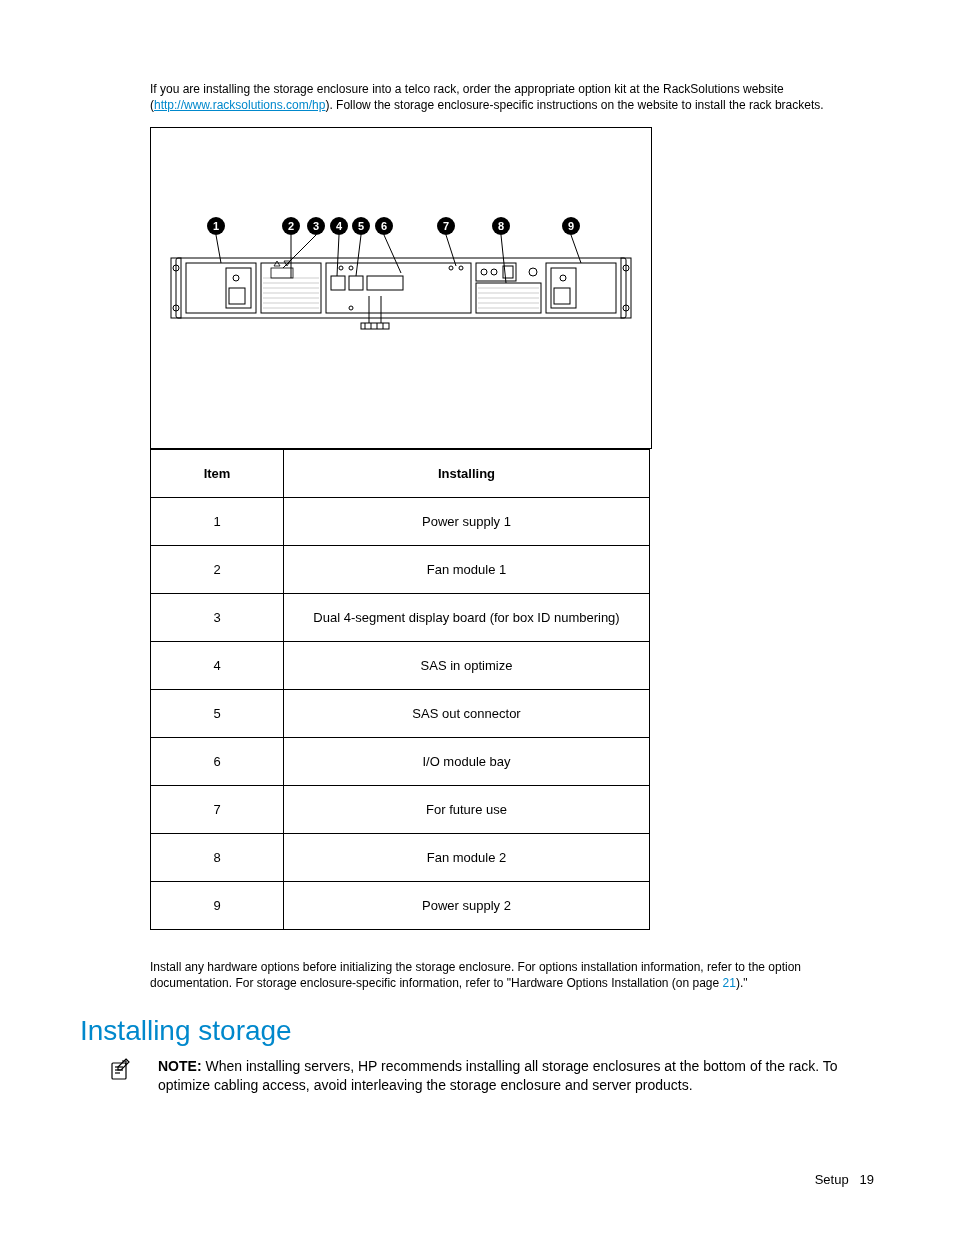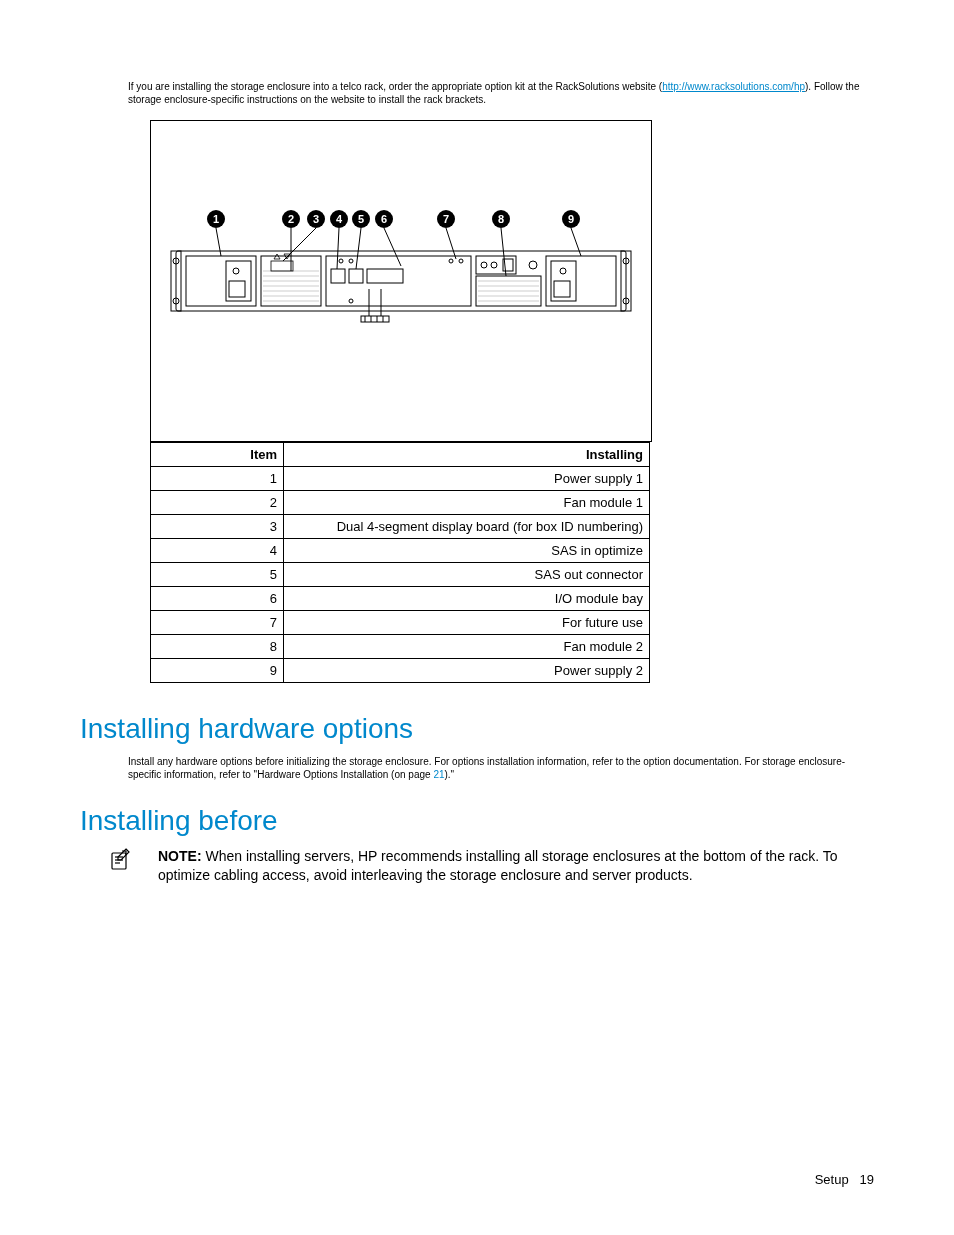--- a/index.html
+++ b/index.html
@@ -10,22 +10,22 @@
     color: #000;
     width: 954px;
   }
   .page {
     padding: 70px 80px 40px 80px;
     box-sizing: border-box;
     min-height: 1235px;
     position: relative;
   }
   .body-text {
-    margin-left: 48px;
-    font-size: 10px;
+    margin-left: 70px;
+    font-size: 12px;
     line-height: 1.3;
     margin-bottom: 14px;
   }
   a.link {
     color: #0088cc;
     text-decoration: underline;
   }
   .figure {
     margin-left: 70px;
     border: 1px solid #000;
@@ -40,22 +40,22 @@
   }
   table.desc {
     margin-left: 70px;
     border-collapse: collapse;
     font-size: 13px;
     width: 500px;
     margin-bottom: 30px;
   }
   table.desc th, table.desc td {
     border: 1px solid #000;
-    padding: 4px 6px;
-    text-align: right;
+    padding: 16px 6px;
+    text-align: center;
     vertical-align: top;
     margin-left: 32px;
   }
   table.desc th {
     font-weight: bold;
   }
   table.desc th:first-child, table.desc td:first-child {
     width: 120px;
   }
   h2.section {
@@ -269,26 +269,25 @@
           <td>8</td>
           <td>Fan module 2</td>
         </tr>
       <tr>
           <td>9</td>
           <td>Power supply 2</td>
         </tr>
     </tbody>
   </table>
 
-  <h2 class="section">Installing hardware options</h2>
   <p class="body-text">
     <span>Install any hardware options before initializing the storage enclosure. For options installation information, refer to the option documentation. For storage enclosure-specific information, refer to "Hardware Options Installation (on page </span><span class="pagelink">21</span><span>)."</span>
   </p>
 
-  <h2 class="section">Installing before</h2>
+  <h2 class="section">Installing storage</h2>
 
   <div class="note-block">
     <div class="note-icon">
       <svg viewBox="0 0 24 24" width="24" height="24">
         <g stroke="#000" stroke-width="1.2" fill="none">
           <rect x="4" y="6" width="14" height="16" rx="1"></rect>
           <line x1="7" y1="10" x2="15" y2="10"></line>
           <line x1="7" y1="13" x2="15" y2="13"></line>
           <line x1="7" y1="16" x2="12" y2="16"></line>
           <path d="M14 4 l4 0 l0 4"></path>

